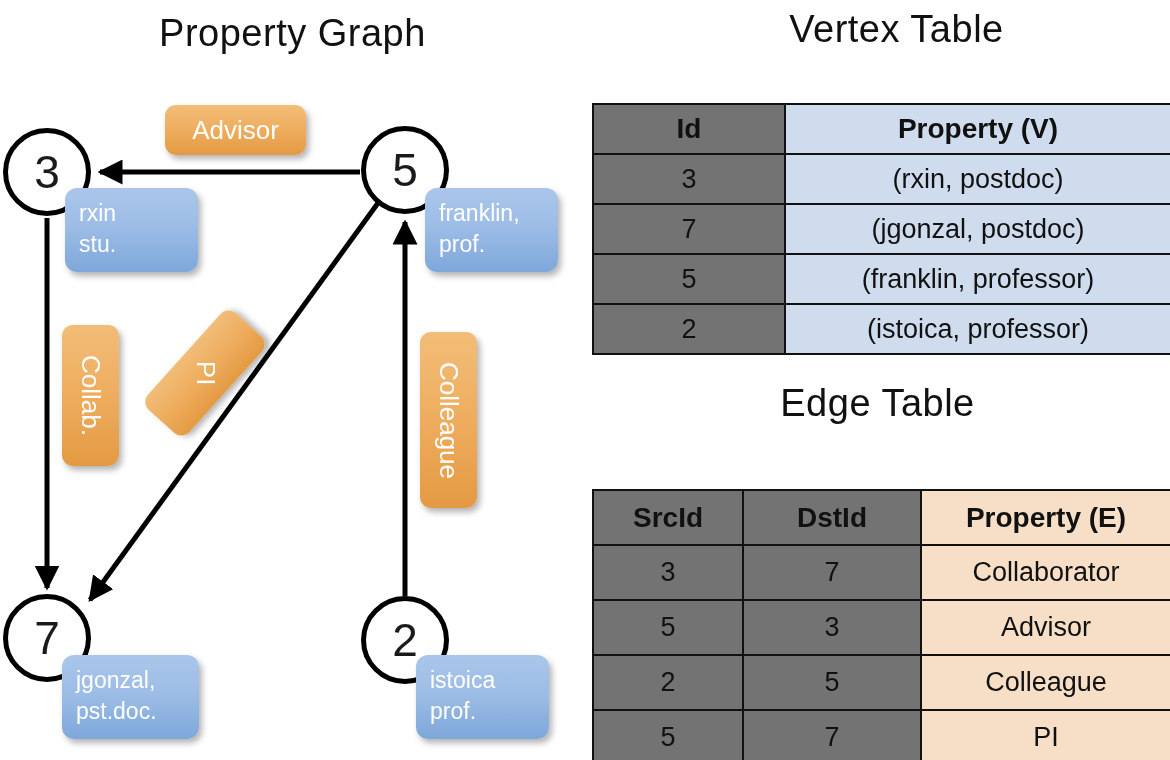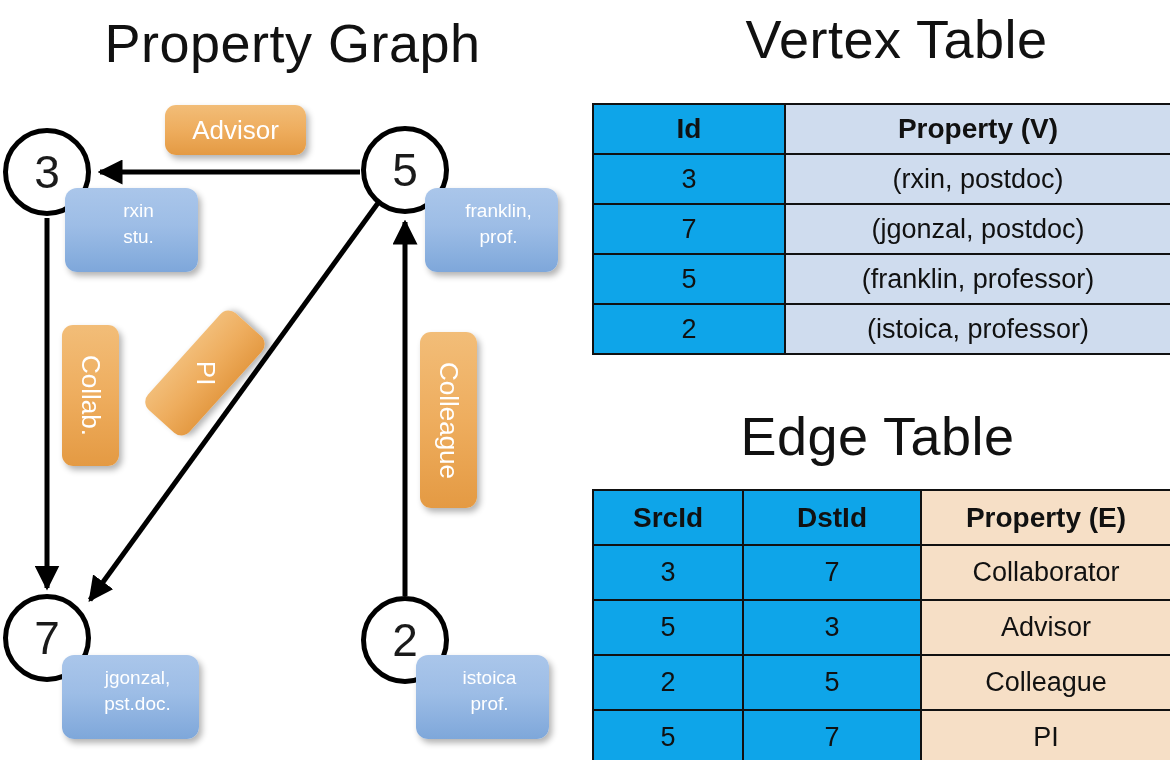--- a/index.html
+++ b/index.html
@@ -14,29 +14,29 @@
     overflow: hidden;
     font-family: "Liberation Sans", sans-serif;
     color: #000000;
   }
 
   
   .title {
     position: absolute;
     font-family: "Liberation Sans", sans-serif;
     font-weight: 300;
-    font-size: 54px;
+    font-size: 38px;
     letter-spacing: 0.5px;
     color: #111111;
     white-space: nowrap;
     text-align: center;
   }
   #title-property-graph { left: 0px;   top: 12px;  width: 585px; }
   #title-vertex-table   { left: 604px; top: 8px;   width: 585px; }
-  #title-edge-table     { left: 585px; top: 405px; width: 585px; }
+  #title-edge-table     { left: 585px; top: 382px; width: 585px; }
 
   
   #graph-panel {
     position: absolute;
     left: 0; top: 0;
     width: 585px; height: 760px;
   }
   #graph-svg {
     position: absolute;
     left: 0; top: 0;
@@ -61,27 +61,26 @@
     z-index: 4;
   }
 
   
   .prop-box {
     position: absolute;
     border-radius: 12px;
     background: linear-gradient(to bottom, #aac6ea 0%, #9dbde6 45%, #7ea7da 100%);
     box-shadow: 3px 4px 6px rgba(0,0,0,0.30);
     color: #ffffff;
-    font-size: 19px;
+    font-size: 23px;
     font-weight: 300;
     line-height: 1.35;
     padding: 10px 0 0 14px;
     box-sizing: border-box;
     z-index: 5;
-    text-align: center;
   }
   .prop-box span { display: block; }
 
   
   .edge-label {
     position: absolute;
     border-radius: 11px;
     background: linear-gradient(to bottom, #f2bd78 0%, #eead5e 50%, #e49a43 100%);
     box-shadow: 3px 4px 6px rgba(0,0,0,0.30);
     color: #ffffff;
@@ -108,21 +107,21 @@
     font-weight: 300;
     font-size: 27px;
     color: #111111;
     padding: 0;
     height: 48px;
   }
   .data-table th {
     font-weight: bold;
     font-size: 28px;
   }
-  .cell-white { background: #0ea5e9; margin-top: 16px; }
+  .cell-white { background: #737373; margin-top: 16px; }
   .cell-blue  { background: #cfdcee; }
   .cell-peach { background: #f6dfc6; }
 
   #vertex-table { left: 592px; top: 103px; width: 578px; }
   #vertex-table col.c-id   { width: 192px; }
   #vertex-table col.c-prop { width: 386px; }
 
   #edge-table { left: 592px; top: 489px; width: 578px; }
   #edge-table col.c-src  { width: 150px; }
   #edge-table col.c-dst  { width: 178px; }

